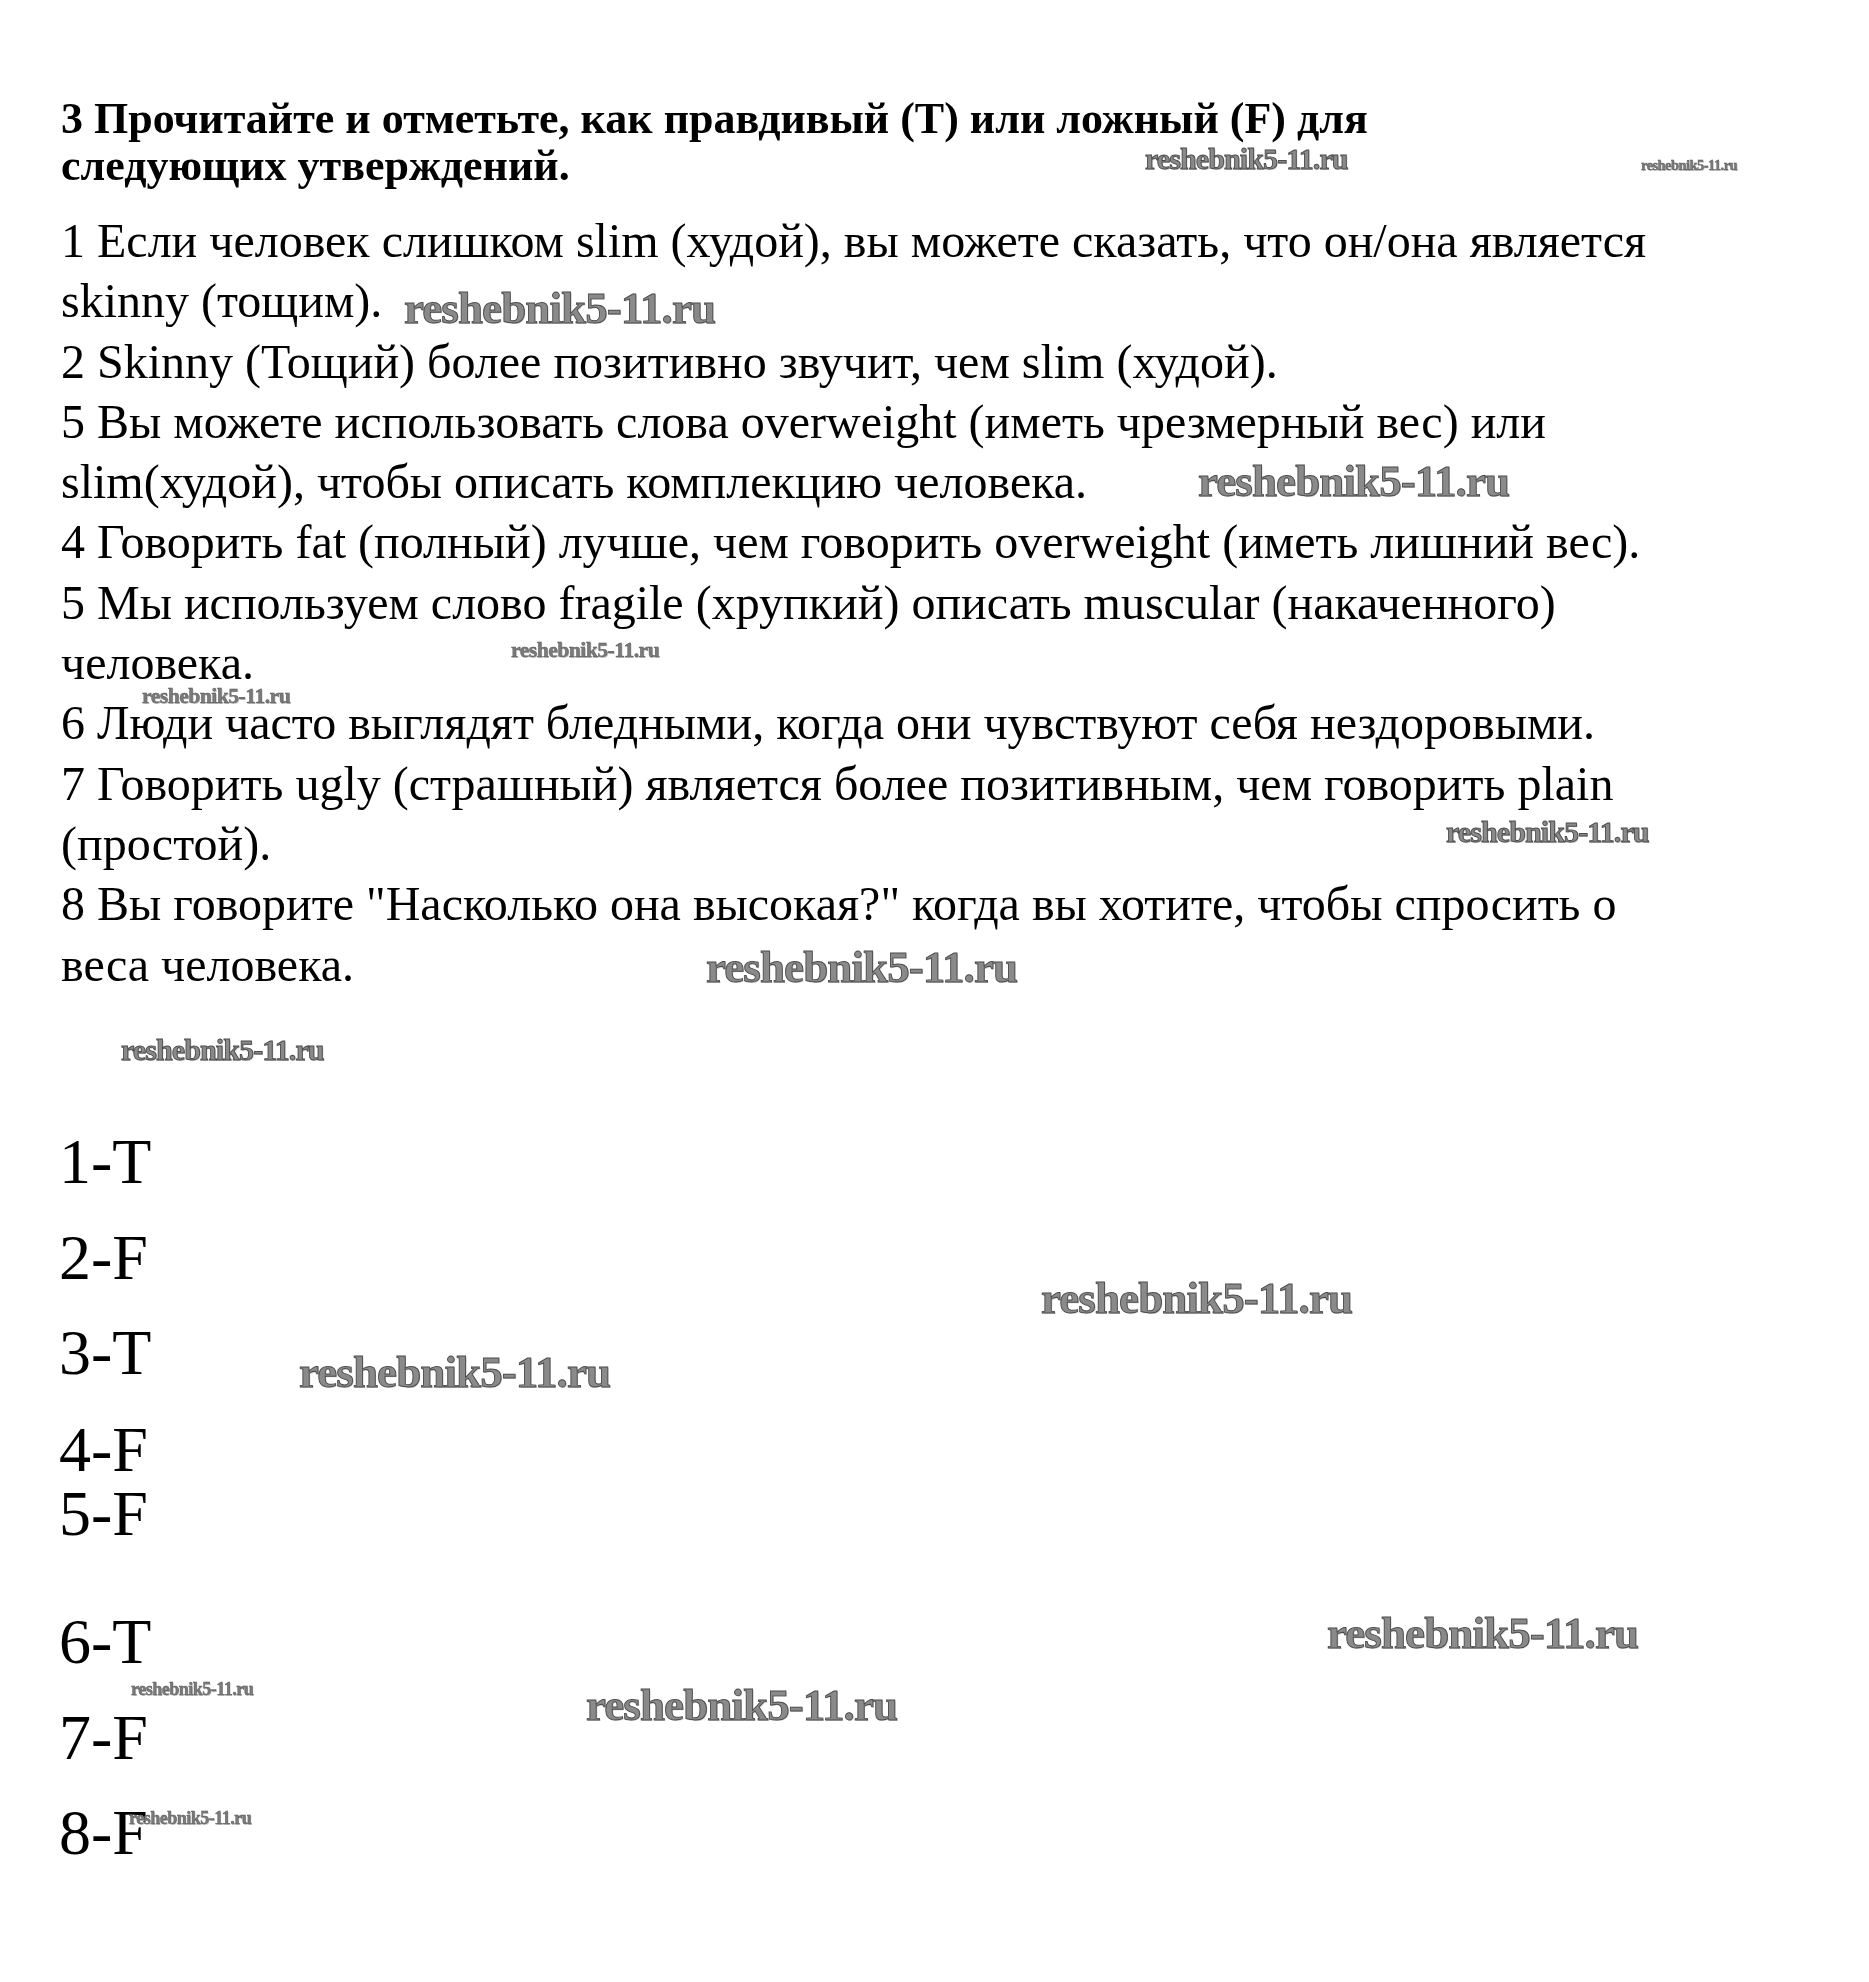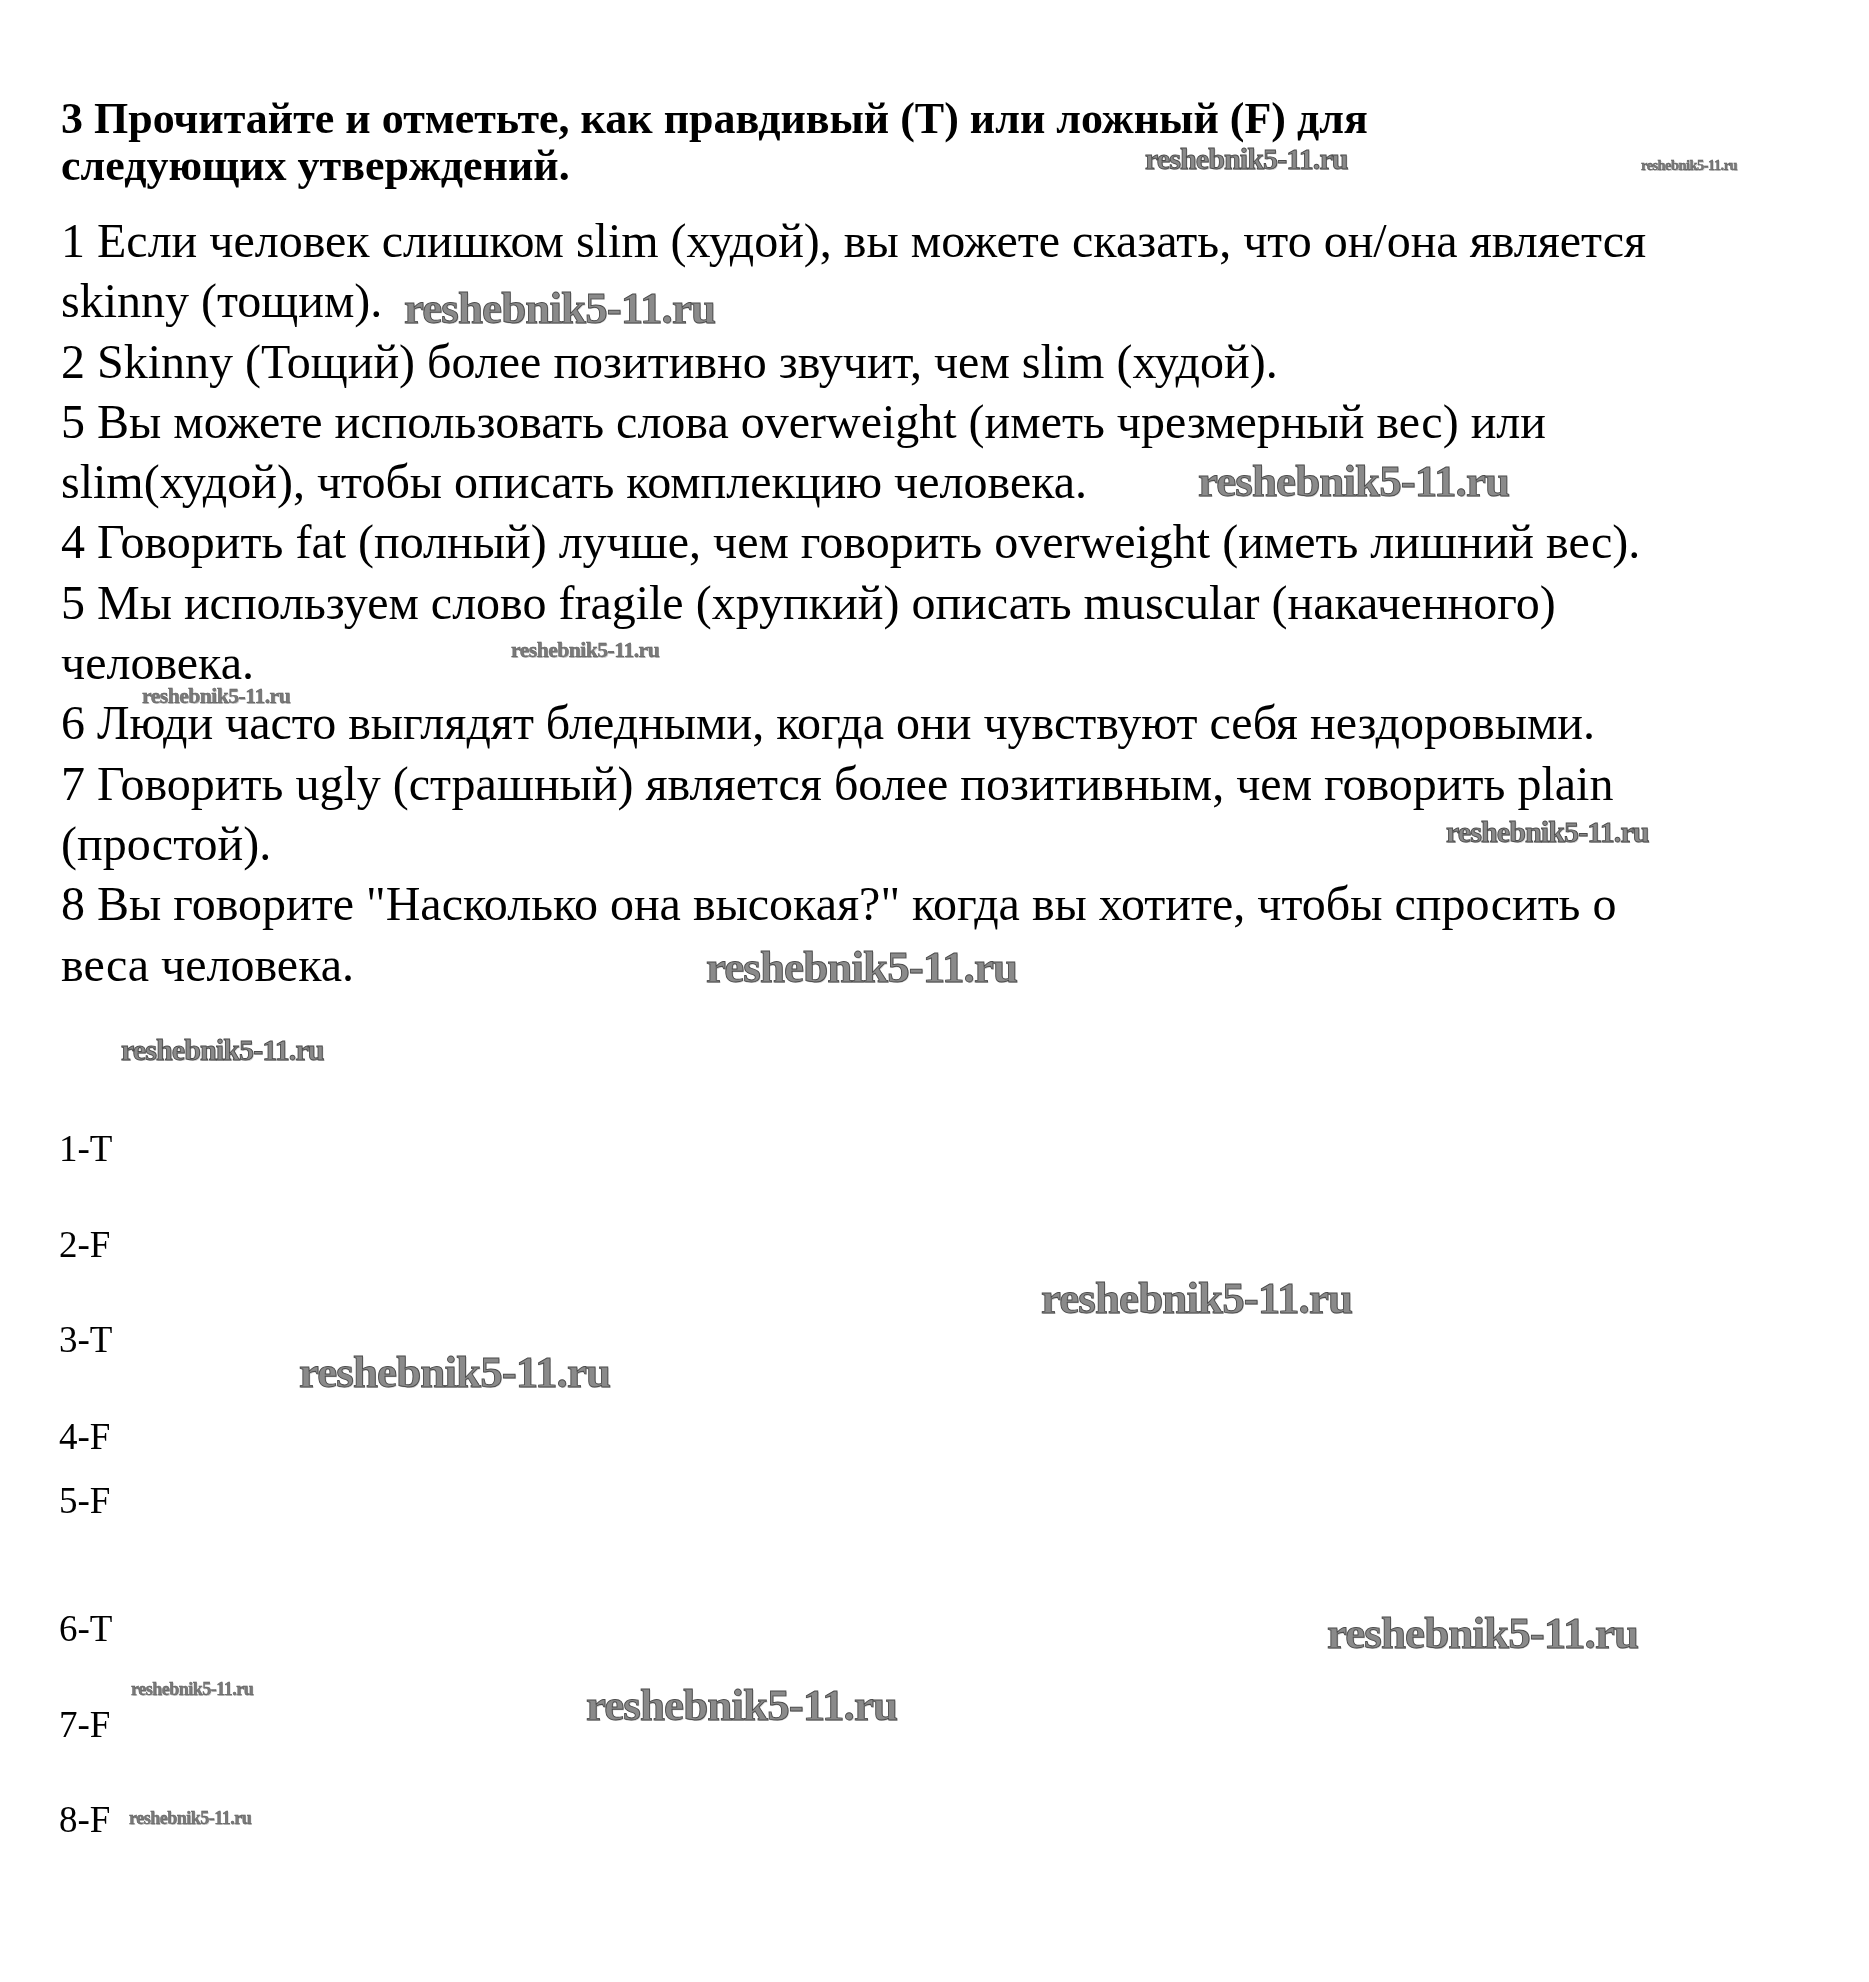--- a/index.html
+++ b/index.html
@@ -1,20 +1,20 @@
 <!DOCTYPE html>
 <html style="font-size:14.4px"><head>
 <meta charset="utf-8">
 <style>
   html, body { margin: 0; padding: 0; background: #ffffff; }
   body { width: 1869px; height: 1983px; position: relative; overflow: hidden;
          font-family: "Liberation Serif", "DejaVu Serif", serif; color: #000; }
   .line { position: absolute; left: 61px; white-space: nowrap; font-size: 48px; line-height: 1; }
   .heading { font-weight: bold; font-size: 44px; }
-  .answer { position: absolute; left: 59px; font-size: 37px; line-height: 1; white-space: nowrap; text-align: right; }
+  .answer { position: absolute; left: 59px; font-size: 64px; line-height: 1; white-space: nowrap; text-align: right; }
   .wm { position: absolute; white-space: nowrap; font-family: Liberation Serif, serif;
         font-weight: bold; color: #8a8a8a; letter-spacing: -0.9px; line-height: 1;
         -webkit-text-stroke: 0.9px #4a4a4a; text-shadow: 0.9px 0.9px 0 #cfcfcf; }
   .wm.small { -webkit-text-stroke: 0.4px #555; color: #7a7a7a; letter-spacing: -0.5px; }
 </style>
 </head>
 <body>
 
 <div class="line heading" style="top:97px">3 Прочитайте и отметьте, как правдивый (T) или ложный (F) для</div>
 <div class="line heading" style="top:144px">следующих утверждений.</div>

